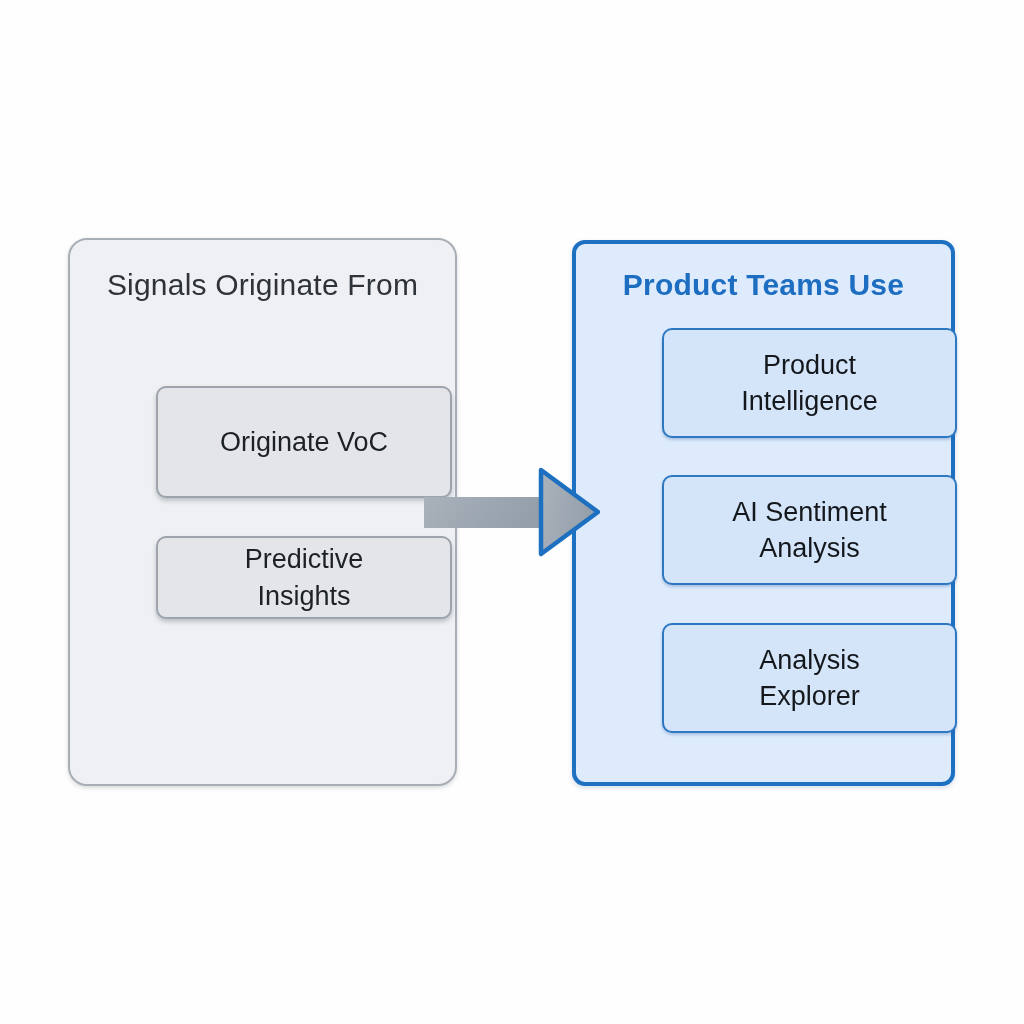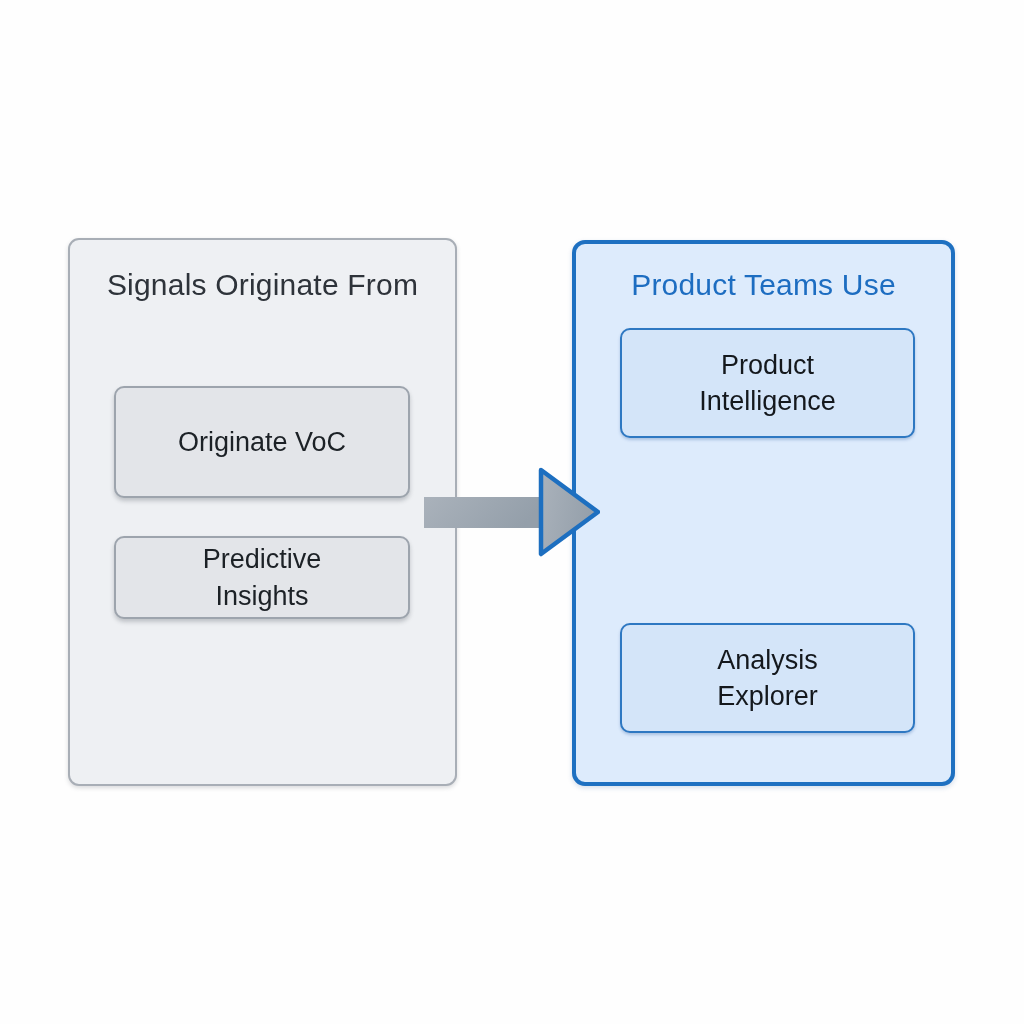--- a/index.html
+++ b/index.html
@@ -25,21 +25,21 @@
   .canvas {
     position: relative;
     width: 1024px;
     height: 1024px;
     background: var(--page-bg);
     overflow: hidden;
   }
 
   .panel {
     position: absolute;
-    border-radius: 11px;
+    border-radius: 19px;
   }
   .panel-left {
     left: 68px; top: 238px;
     width: 389px; height: 548px;
     background: var(--left-panel-bg);
     border: 2px solid var(--left-panel-border);
     box-shadow: 0 2px 4px rgba(90, 96, 106, 0.22);
   }
   .panel-right {
     left: 572px; top: 240px;
@@ -53,32 +53,33 @@
   .panel-title {
     position: absolute;
     left: 0; right: 0;
     top: 28px;
     text-align: center;
     font-size: 30px;
     letter-spacing: 0.2px;
     color: var(--dark-text);
   }
   .panel-left .panel-title { color: #2e333a; font-weight: 400; }
-  .panel-right .panel-title { top: 24px; color: var(--right-title); font-weight: 400; }
+  .panel-right .panel-title { top: 24px; color: var(--right-title); font-weight: 700; }
 
   .node {
     position: absolute;
     display: flex;
     align-items: center;
     justify-content: center;
     text-align: center;
     font-size: 27px;
     line-height: 1.35;
     white-space: pre-line;
     color: #1c2126;
+    margin-left: 42px;
   }
   .node-left {
     left: 44px; width: 296px;
     background: var(--left-box-bg);
     border: 2px solid var(--left-box-border);
     border-radius: 10px;
     box-shadow: 0 3px 4px rgba(90, 96, 106, 0.32);
   }
   .node-right {
     left: 44px; width: 295px;
@@ -131,20 +132,24 @@
   </svg>
 
   <div class="panel panel-right">
     <div class="panel-title">Product Teams Use</div>
 
     <div class="node node-right node-intel">
       <span>Product
 Intelligence</span>
     </div>
 
+    <div class="node node-right node-sentiment">
+      <span>AI Sentiment
+Analysis</span>
+    </div>
 
     <div class="node node-right node-feedback">
       <span>Analysis
 Explorer</span>
     </div>
   </div>
 
 </div>
 
 </body></html>

